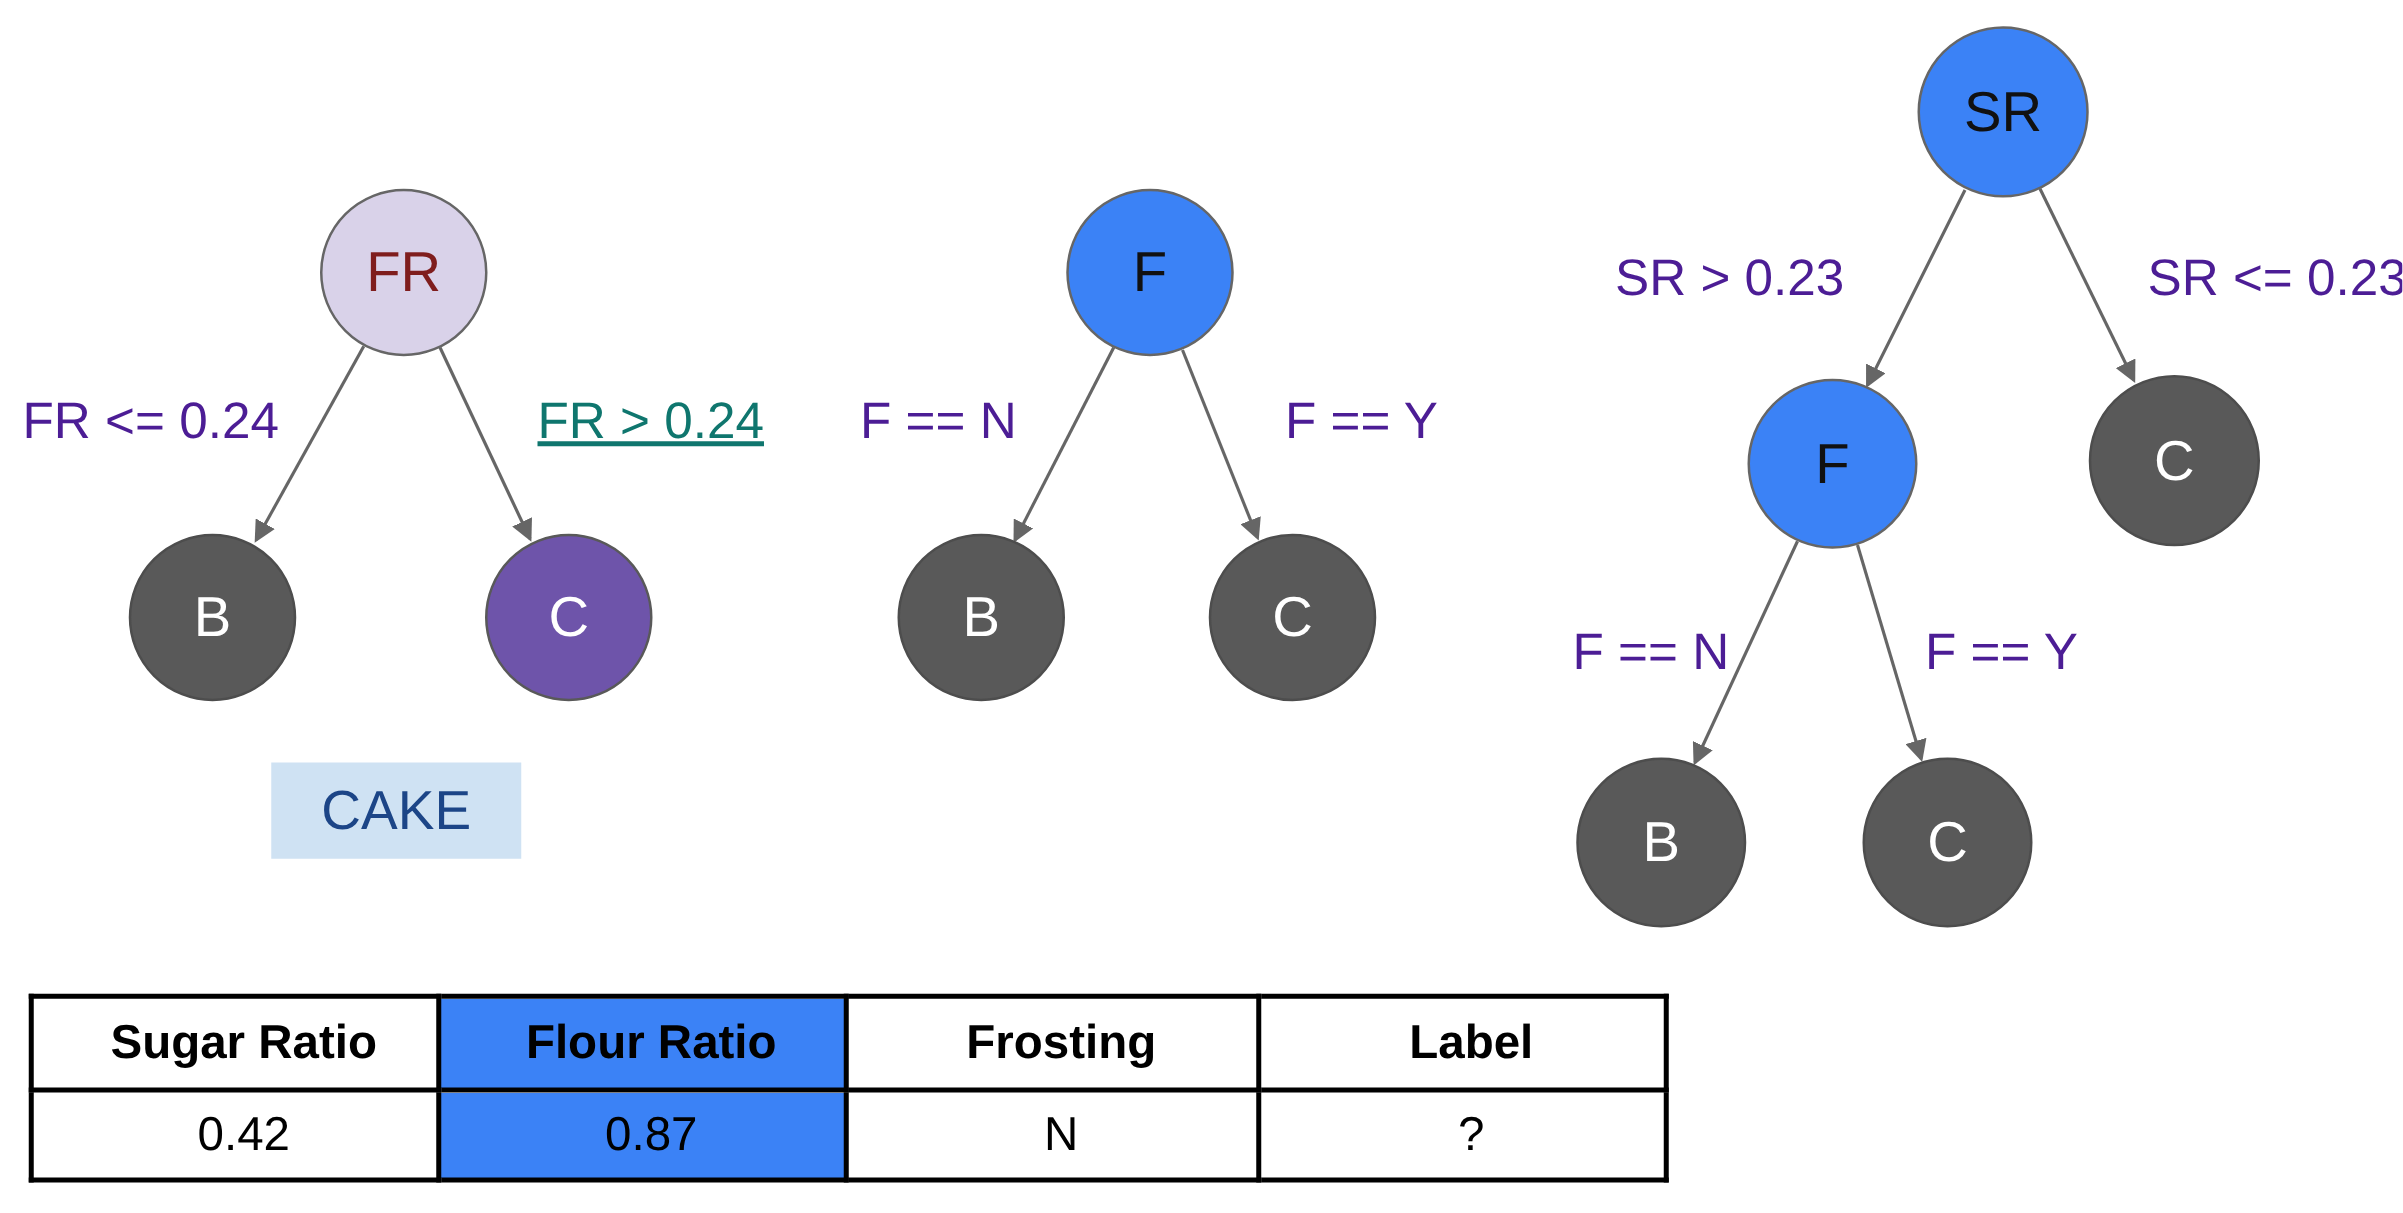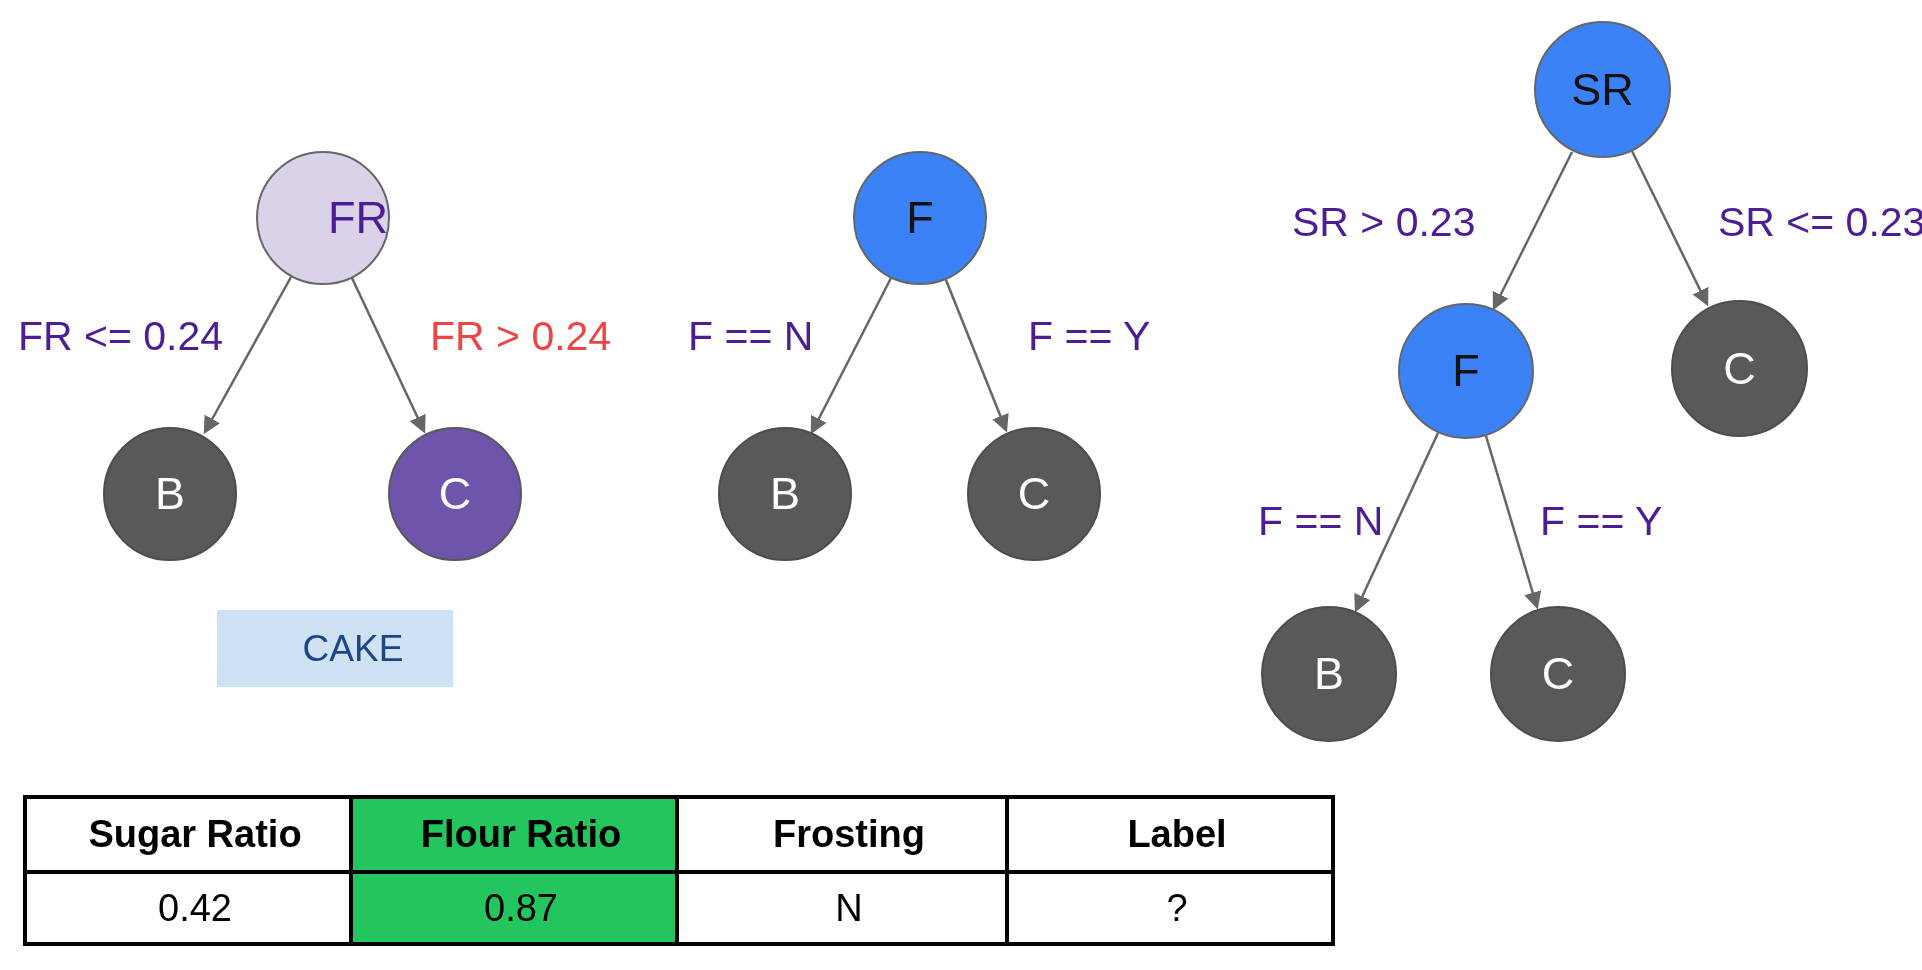--- a/index.html
+++ b/index.html
@@ -6,45 +6,45 @@
   #canvas{
     position:relative;width:1922px;height:970px;background:#ffffff;
     font-family:"Liberation Sans",sans-serif;overflow:hidden;
   }
   .node{
     position:absolute;border-radius:50%;
     display:flex;align-items:center;justify-content:center;
     font-size:45px;box-sizing:border-box;
   }
   .node-light{background:#3b82f6;border:2.5px solid #666666;color:#111111;}
-  .node-lavender{background:#d9d2e9;border:2.5px solid #666666;color:#4c1d95;justify-content:flex-end;}
+  .node-lavender{background:#d9d2e9;border:2.5px solid #666666;color:#7f1d1d;}
   .node-dark{background:#595959;border:2.5px solid #4d4d4d;color:#ffffff;}
   .node-purple{background:#6e54aa;border:2.5px solid #595959;color:#ffffff;}
   .edge-label{
     position:absolute;font-size:41px;color:#4c1d95;white-space:nowrap;line-height:1.05;
   }
-  .edge-label-purple{color:#ef4444;}
+  .edge-label-purple{color:#0f766e;text-decoration:underline;}
   #edges{position:absolute;left:0;top:0;width:1922px;height:970px;}
   .cake-box{
     position:absolute;left:217px;top:610px;width:200px;height:77px;
-    background:#cfe2f3;color:#1c4587;font-size:37px;
-    display:flex;align-items:center;justify-content:center;padding-left:36px;
+    background:#cfe2f3;color:#1c4587;font-size:44px;
+    display:flex;align-items:center;justify-content:center;
   }
   table.data-table{
     position:absolute;left:23px;top:795px;
     border-collapse:collapse;table-layout:fixed;
     font-size:38px;color:#000000;
   }
   table.data-table td,table.data-table th{
     border:4px solid #000000;text-align:center;
     padding:0 0 0 14px;overflow:hidden;white-space:nowrap;
   }
   table.data-table th{font-weight:bold;height:71px;}
   table.data-table td{height:68px;font-weight:normal;}
-  .col-highlight{background:#22c55e;}
+  .col-highlight{background:#3b82f6;}
 </style>
 </head>
 <body>
 
 <div id="canvas">
 
   <svg id="edges" viewBox="0 0 1922 970">
     <defs>
       <marker id="arrow" viewBox="0 0 10 10" refX="8.5" refY="5" markerWidth="7" markerHeight="7" orient="auto-start-reverse">
         <path d="M 0 0 L 10 5 L 0 10 z" fill="#666666"></path>

